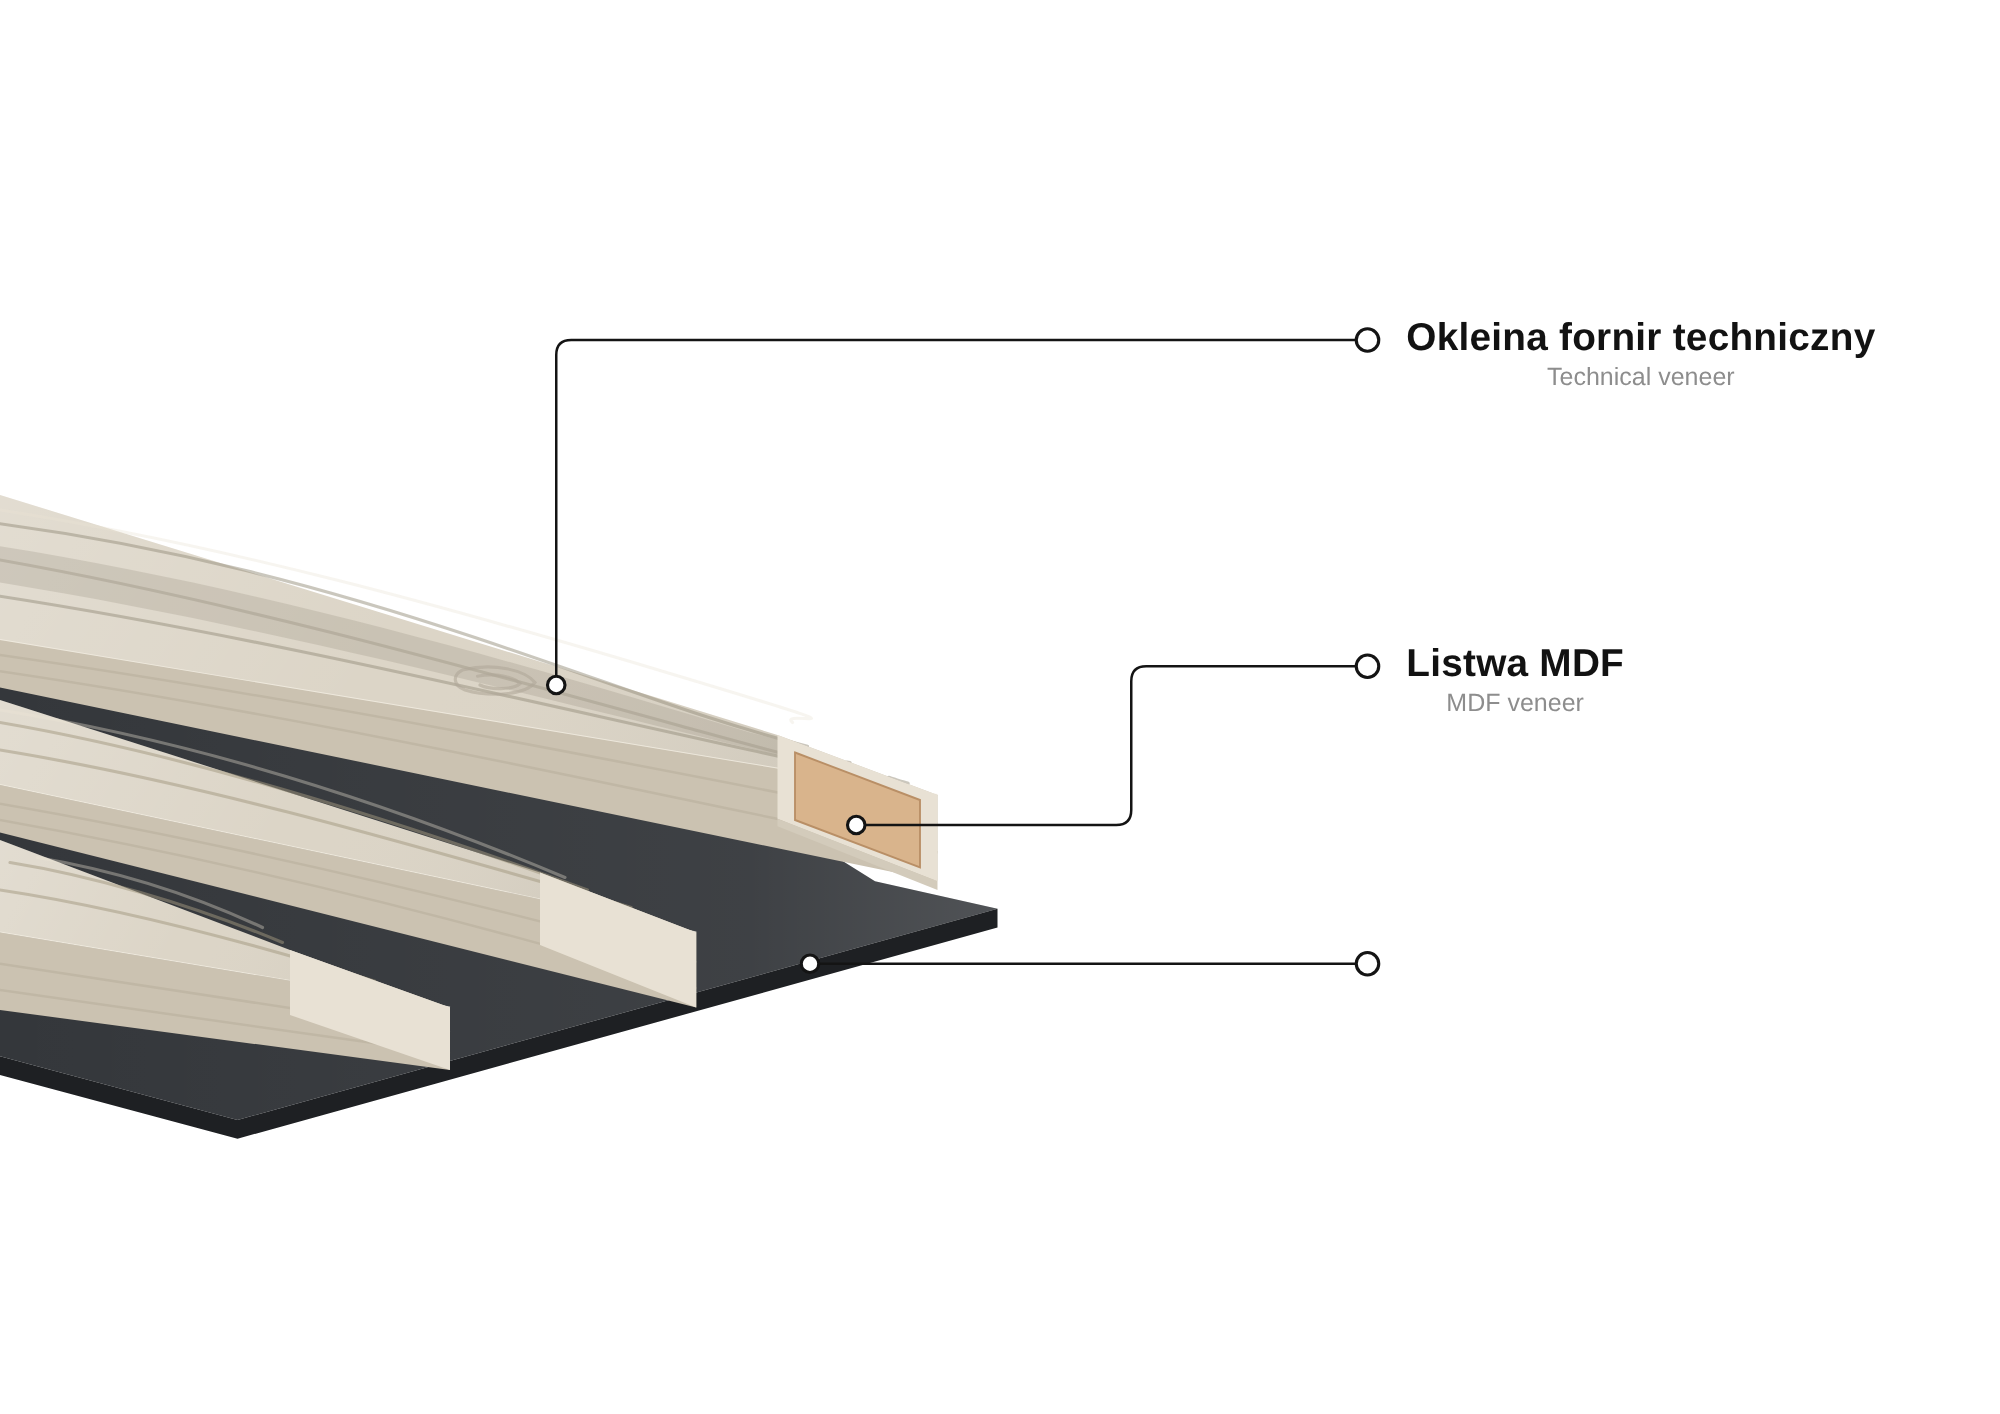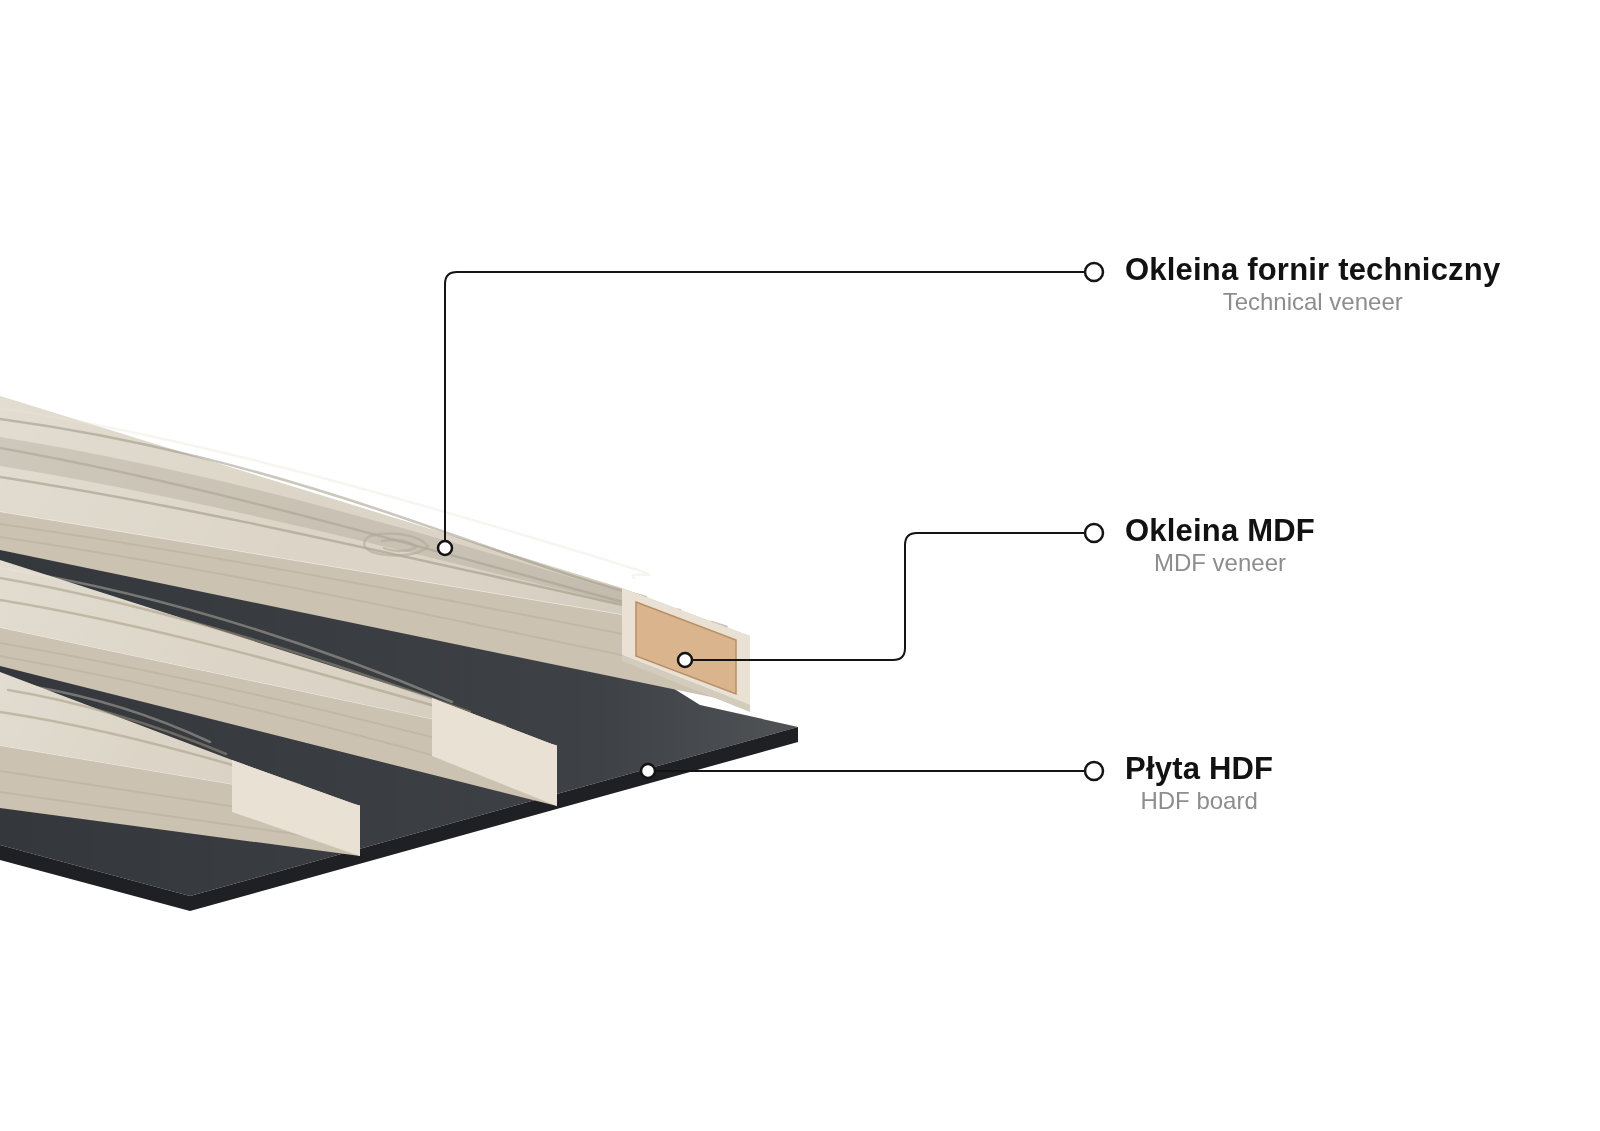--- a/index.html
+++ b/index.html
@@ -18,21 +18,21 @@
     white-space:nowrap;
   }
   .callout-title{
     font-size:31px;
     font-weight:700;
     color:#121212;
     letter-spacing:0.2px;
     line-height:34px;
   }
   .callout-subtitle{
-    font-size:24px;
+    font-size:20px;
     color:#8d8d8d;
     text-align:center;
     margin-top:3px;
     line-height:24px;
   }
 </style>
 </head>
 <body>
 
 <div class="stage">
@@ -135,22 +135,18 @@
       </g>
     </g>
   </svg>
 
   <div class="callout-label" style="left:1125px; top:253px;">
     <div class="callout-title">Okleina fornir techniczny</div>
     <div class="callout-subtitle">Technical veneer</div>
   </div>
 
   <div class="callout-label" style="left:1125px; top:514px;">
-    <div class="callout-title">Okleina MDF</div>
+    <div class="callout-title">Listwa MDF</div>
     <div class="callout-subtitle">MDF veneer</div>
   </div>
 
-  <div class="callout-label" style="left:1125px; top:752px;">
-    <div class="callout-title">Płyta HDF</div>
-    <div class="callout-subtitle">HDF board</div>
-  </div>
 
 </div>
 
 </body></html>

